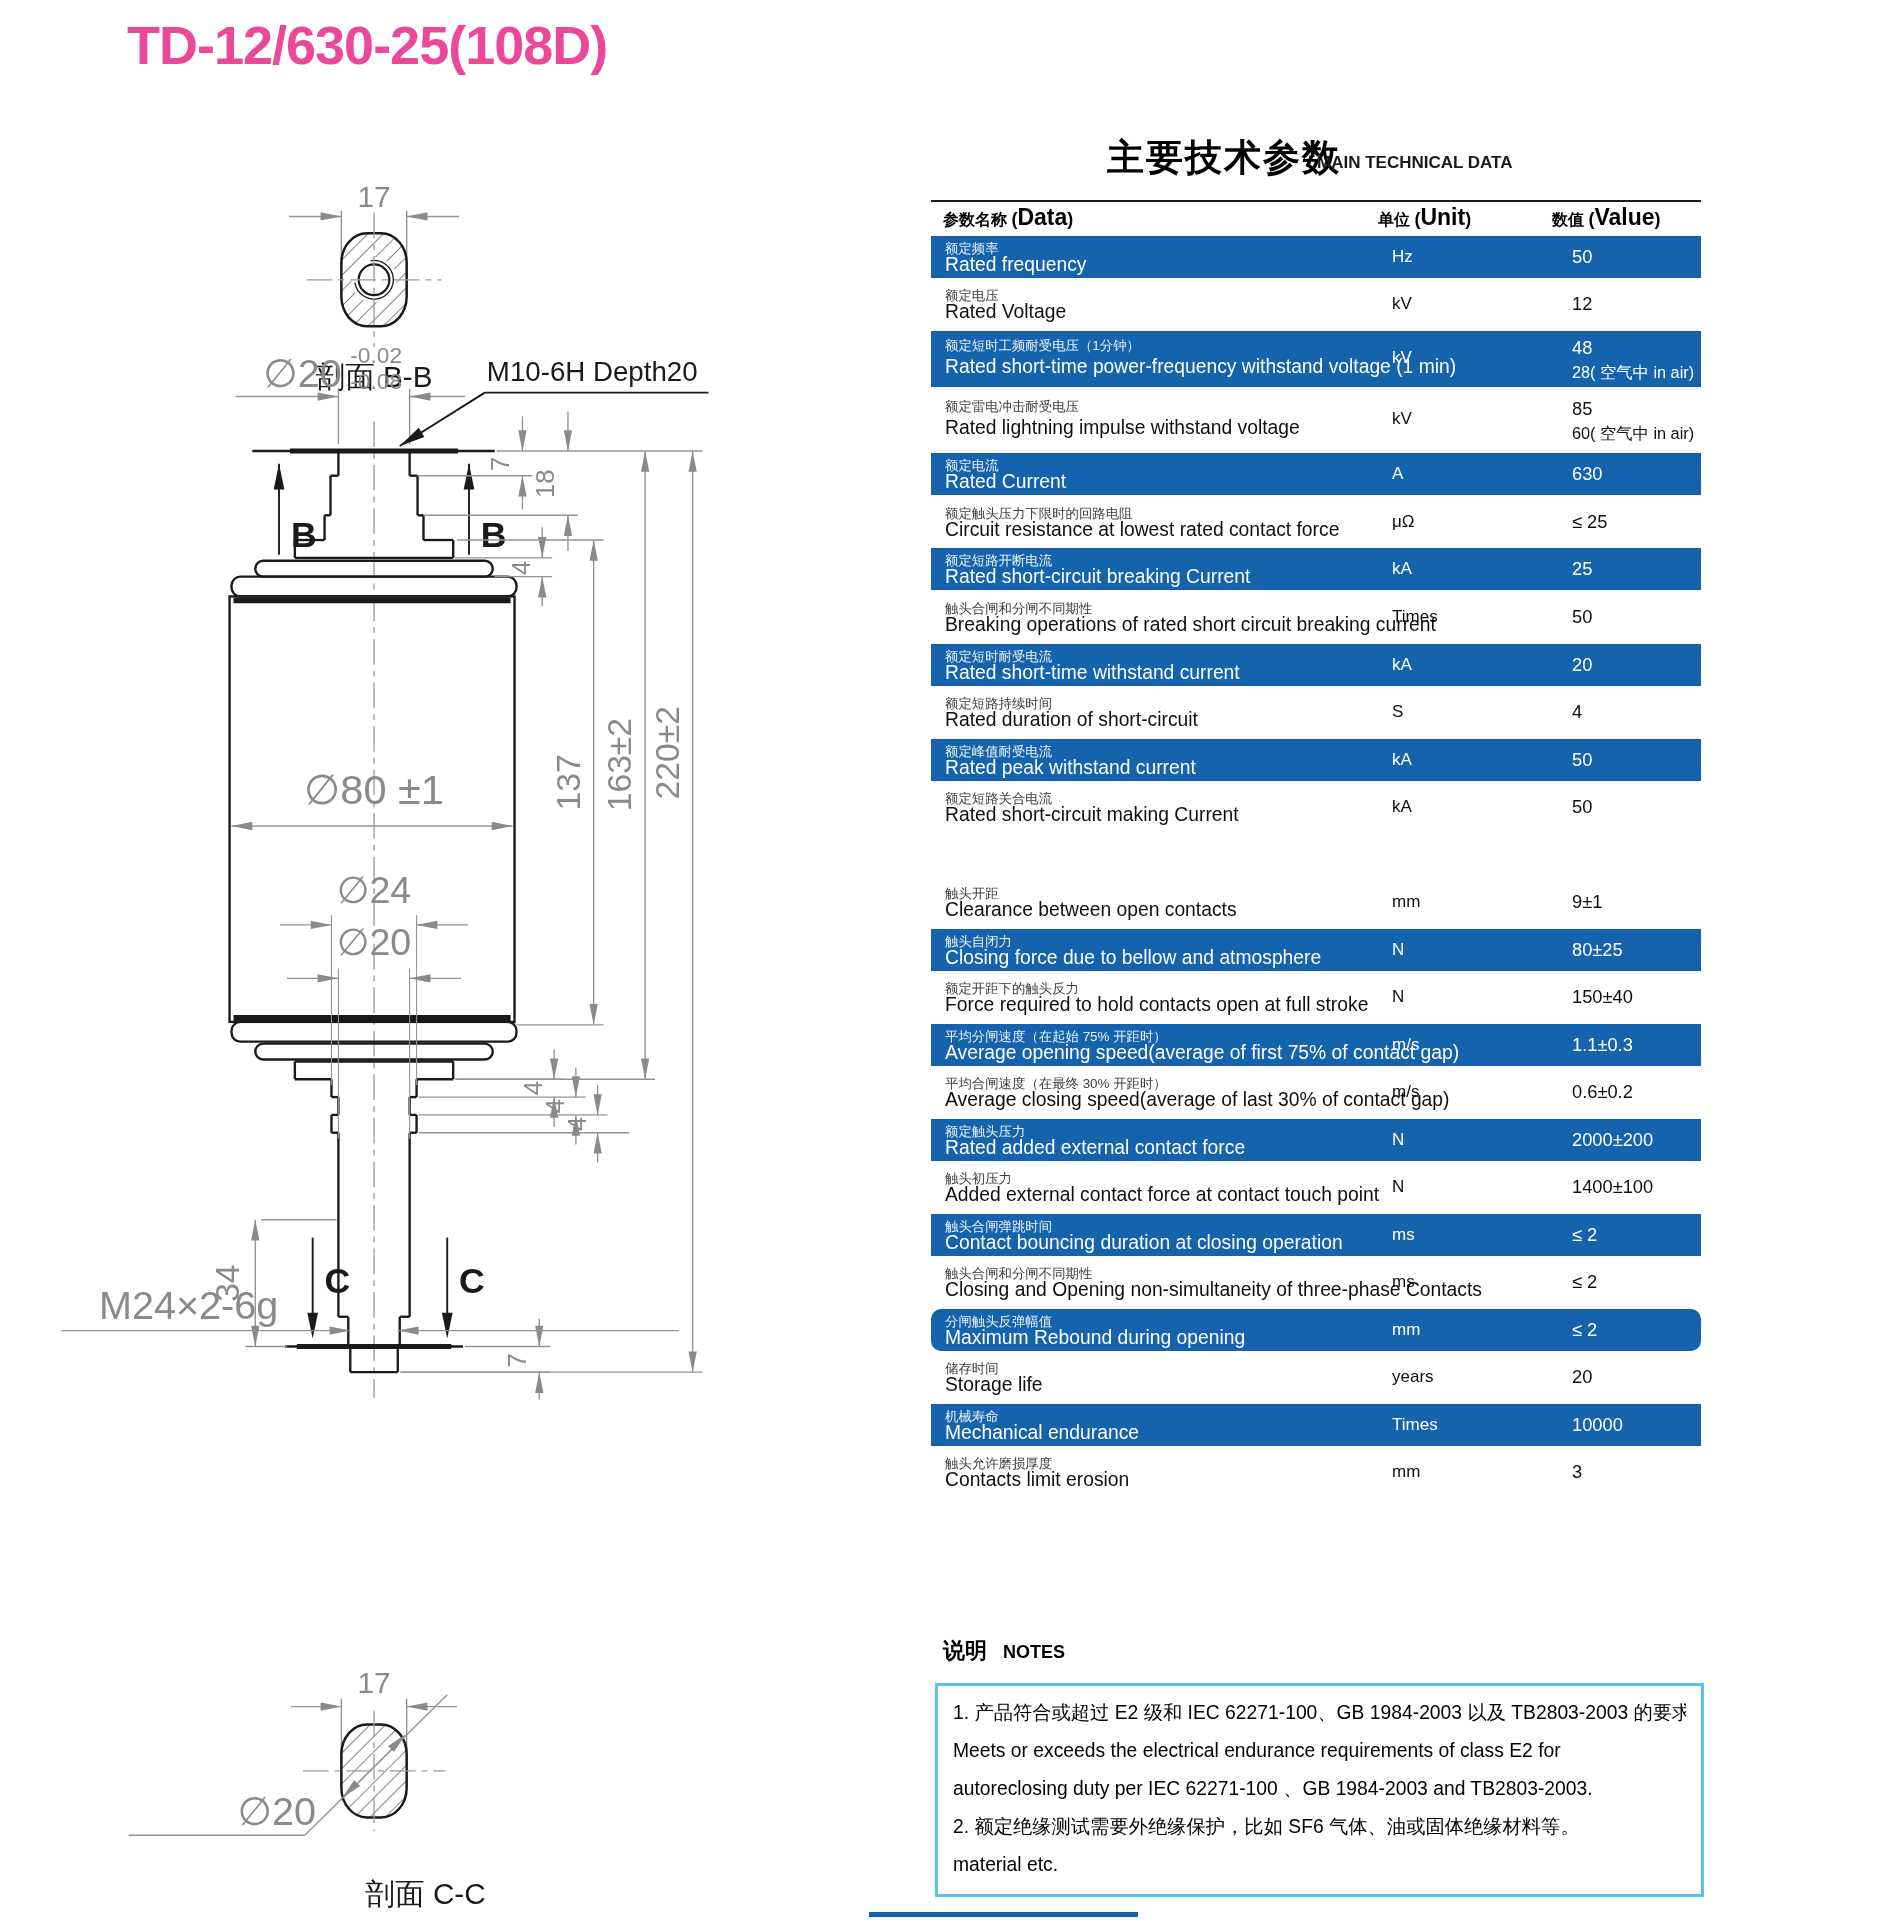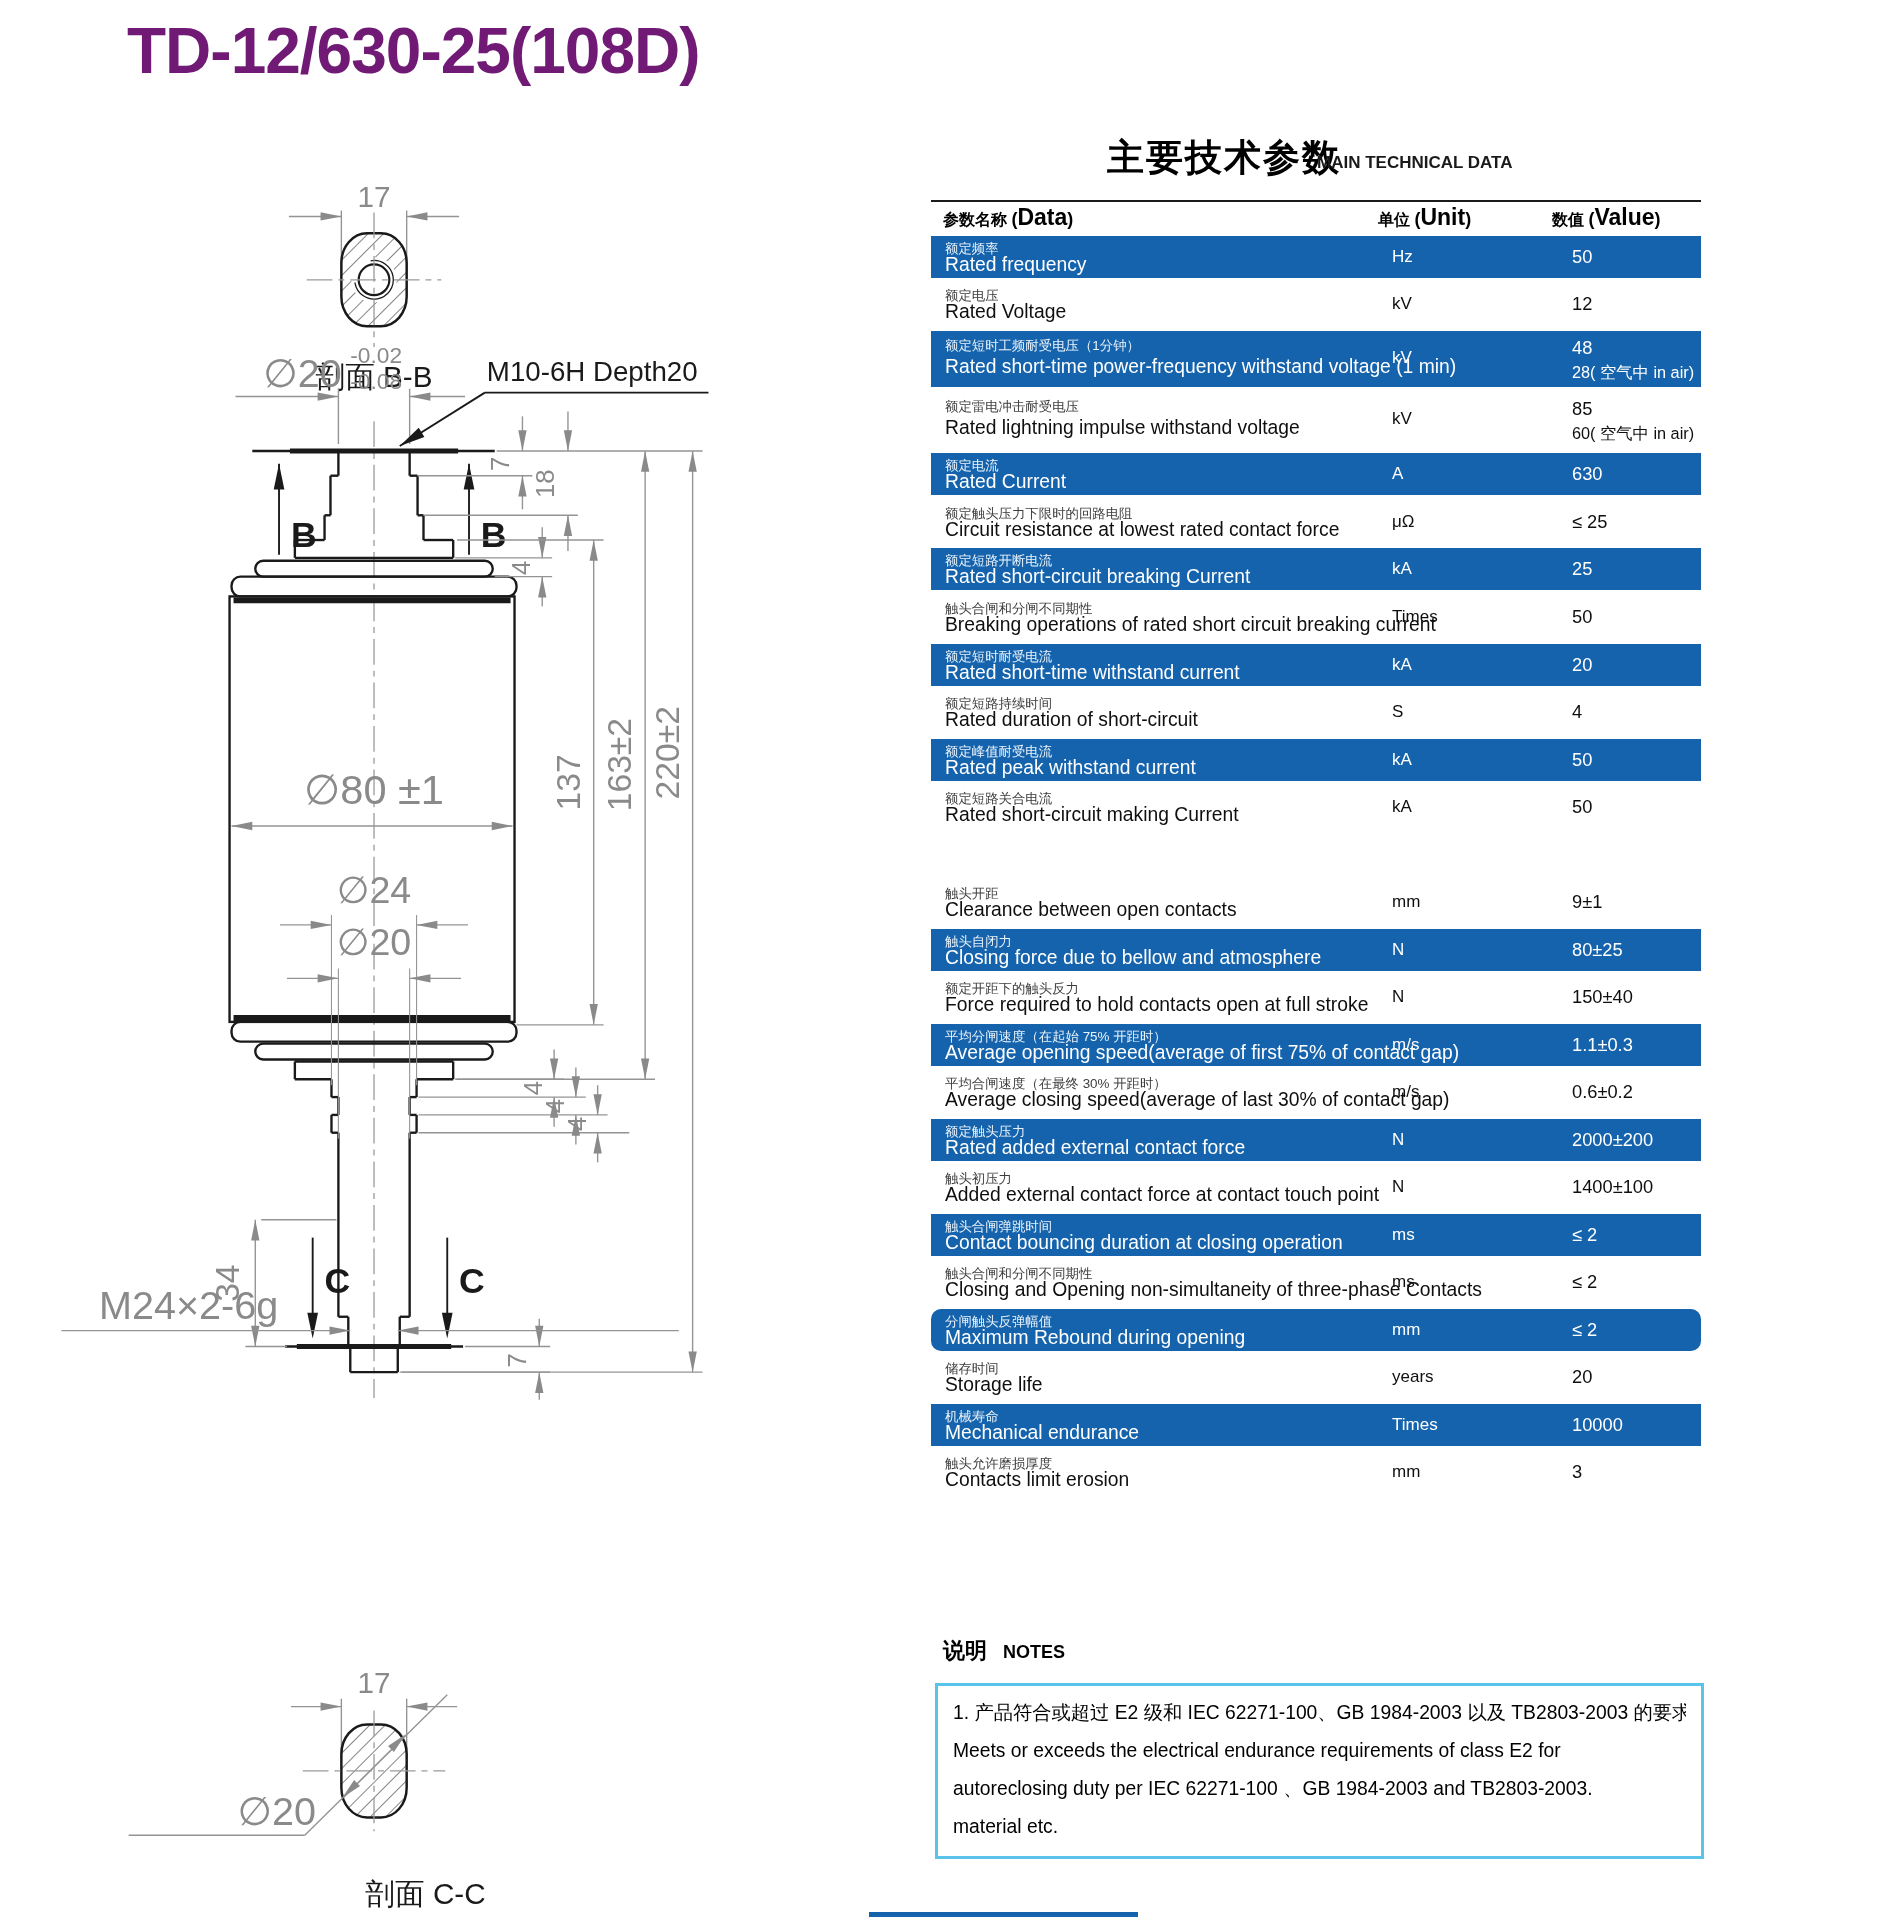--- a/index.html
+++ b/index.html
@@ -1,20 +1,20 @@
 <!DOCTYPE html>
 <html><head>
 <meta charset="utf-8">
 <style>
   html,body{margin:0;padding:0;background:#fff;}
   body{position:relative;width:1901px;height:1930px;overflow:hidden;
        font-family:"Liberation Sans","DejaVu Sans",sans-serif;color:#111;}
   .abs{position:absolute;}
   
-  #page-title{left:127px;top:14px;font-size:64px;font-weight:800;letter-spacing:-1px;color:#701a75;white-space:nowrap;}
+  #page-title{left:127px;top:14px;font-size:54px;font-weight:800;letter-spacing:-1px;color:#ec4899;white-space:nowrap;}
   
   #tbl-title-zh{left:1107px;top:133px;font-size:37px;font-weight:700;color:#000;white-space:nowrap;letter-spacing:2px;}
   #tbl-title-en{left:1317px;top:153px;font-size:17px;font-weight:600;color:#1a1a1a;white-space:nowrap;}
   #tbl-rule{left:931px;top:200px;width:770px;height:2px;background:#1a1a1a;}
   .colhead{top:204px;height:32px;font-size:16px;font-weight:700;white-space:nowrap;color:#000;}
   .colhead .big{font-size:23px;font-weight:700;}
   .colhead .p{font-size:18px;font-weight:700;}
   #colhead-name{left:943px;}
   #colhead-unit{left:1378px;}
   #colhead-value{left:1552px;}
@@ -480,17 +480,18 @@
     </div>
   </div>
 
 <div class="abs" id="notes-heading">
   <span>说明</span><span class="en">NOTES</span>
 </div>
 <div class="abs" id="notes-box">
     <div class="note-line">1. 产品符合或超过 E2 级和 IEC 62271-100、GB 1984-2003 以及 TB2803-2003 的要求。</div>
     <div class="note-line">Meets or exceeds the electrical endurance requirements of class E2 for</div>
     <div class="note-line">autoreclosing duty per IEC 62271-100 、GB 1984-2003 and TB2803-2003.</div>
+    <div class="note-line">2. 额定绝缘测试需要外绝缘保护，比如 SF6 气体、油或固体绝缘材料等。</div>
     <div class="note-line">material etc.</div>
   </div>
 
 <div class="abs" id="footer-line"></div>
 
 
 </body></html>

